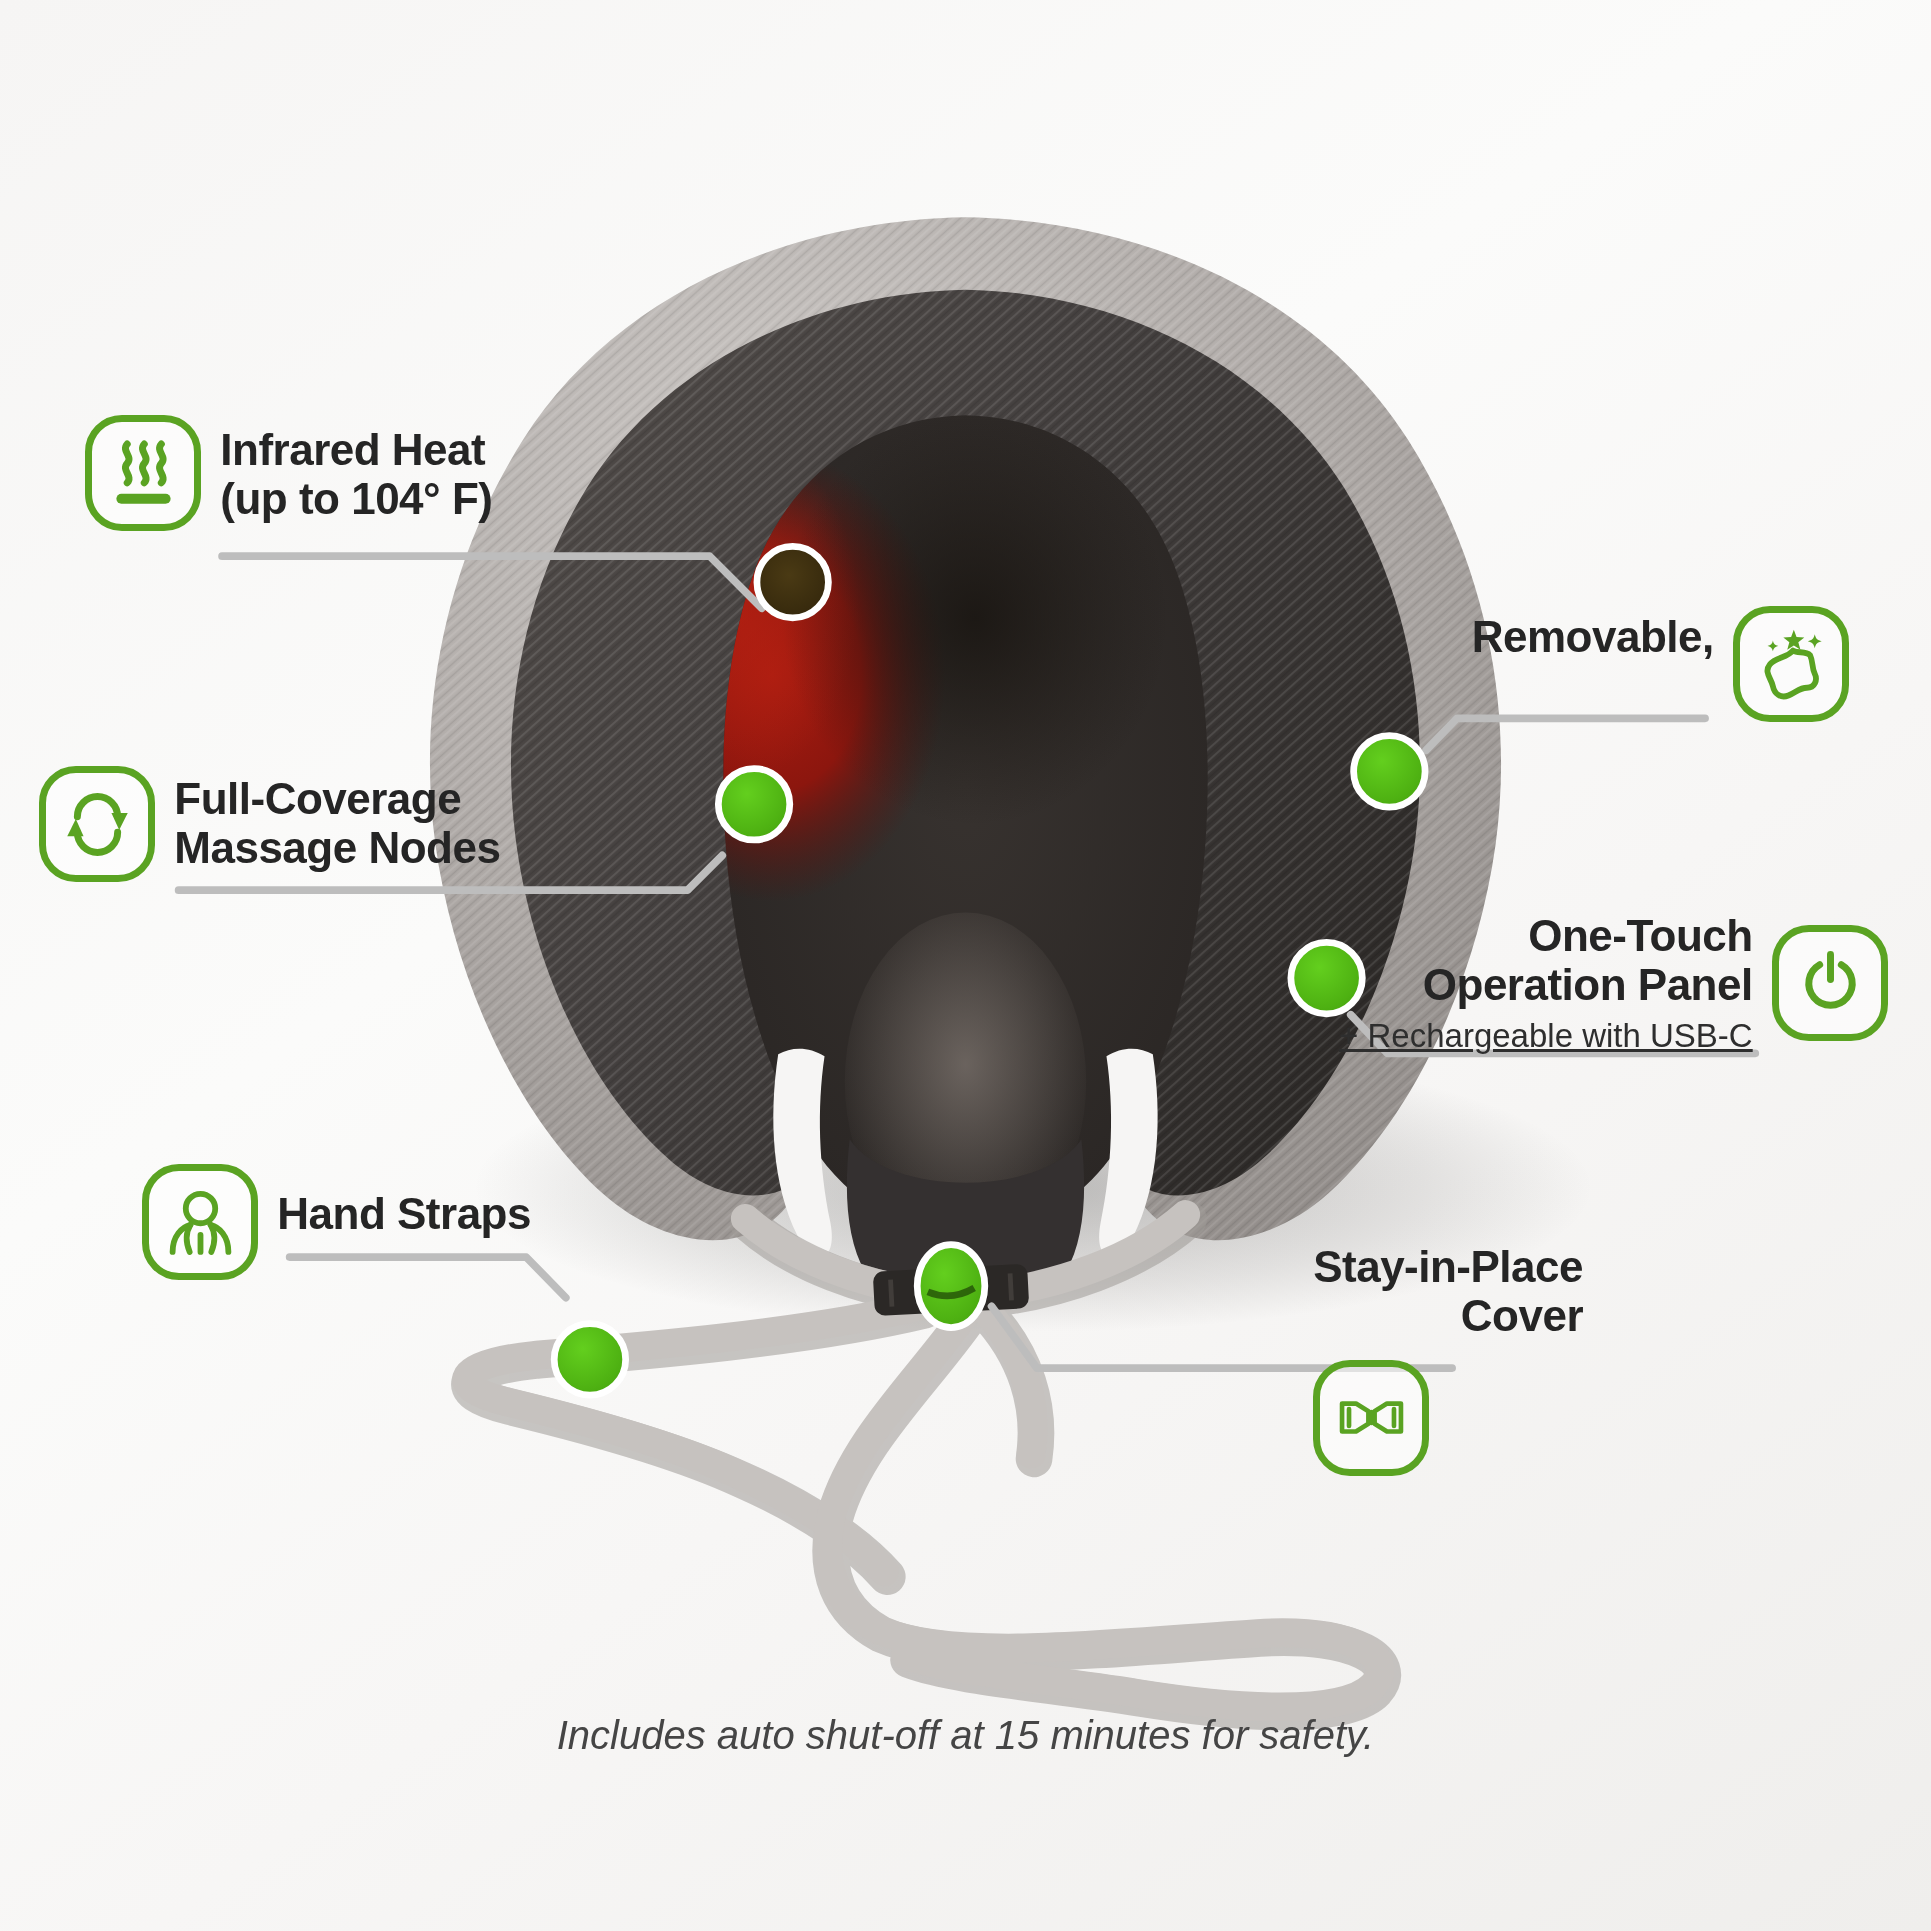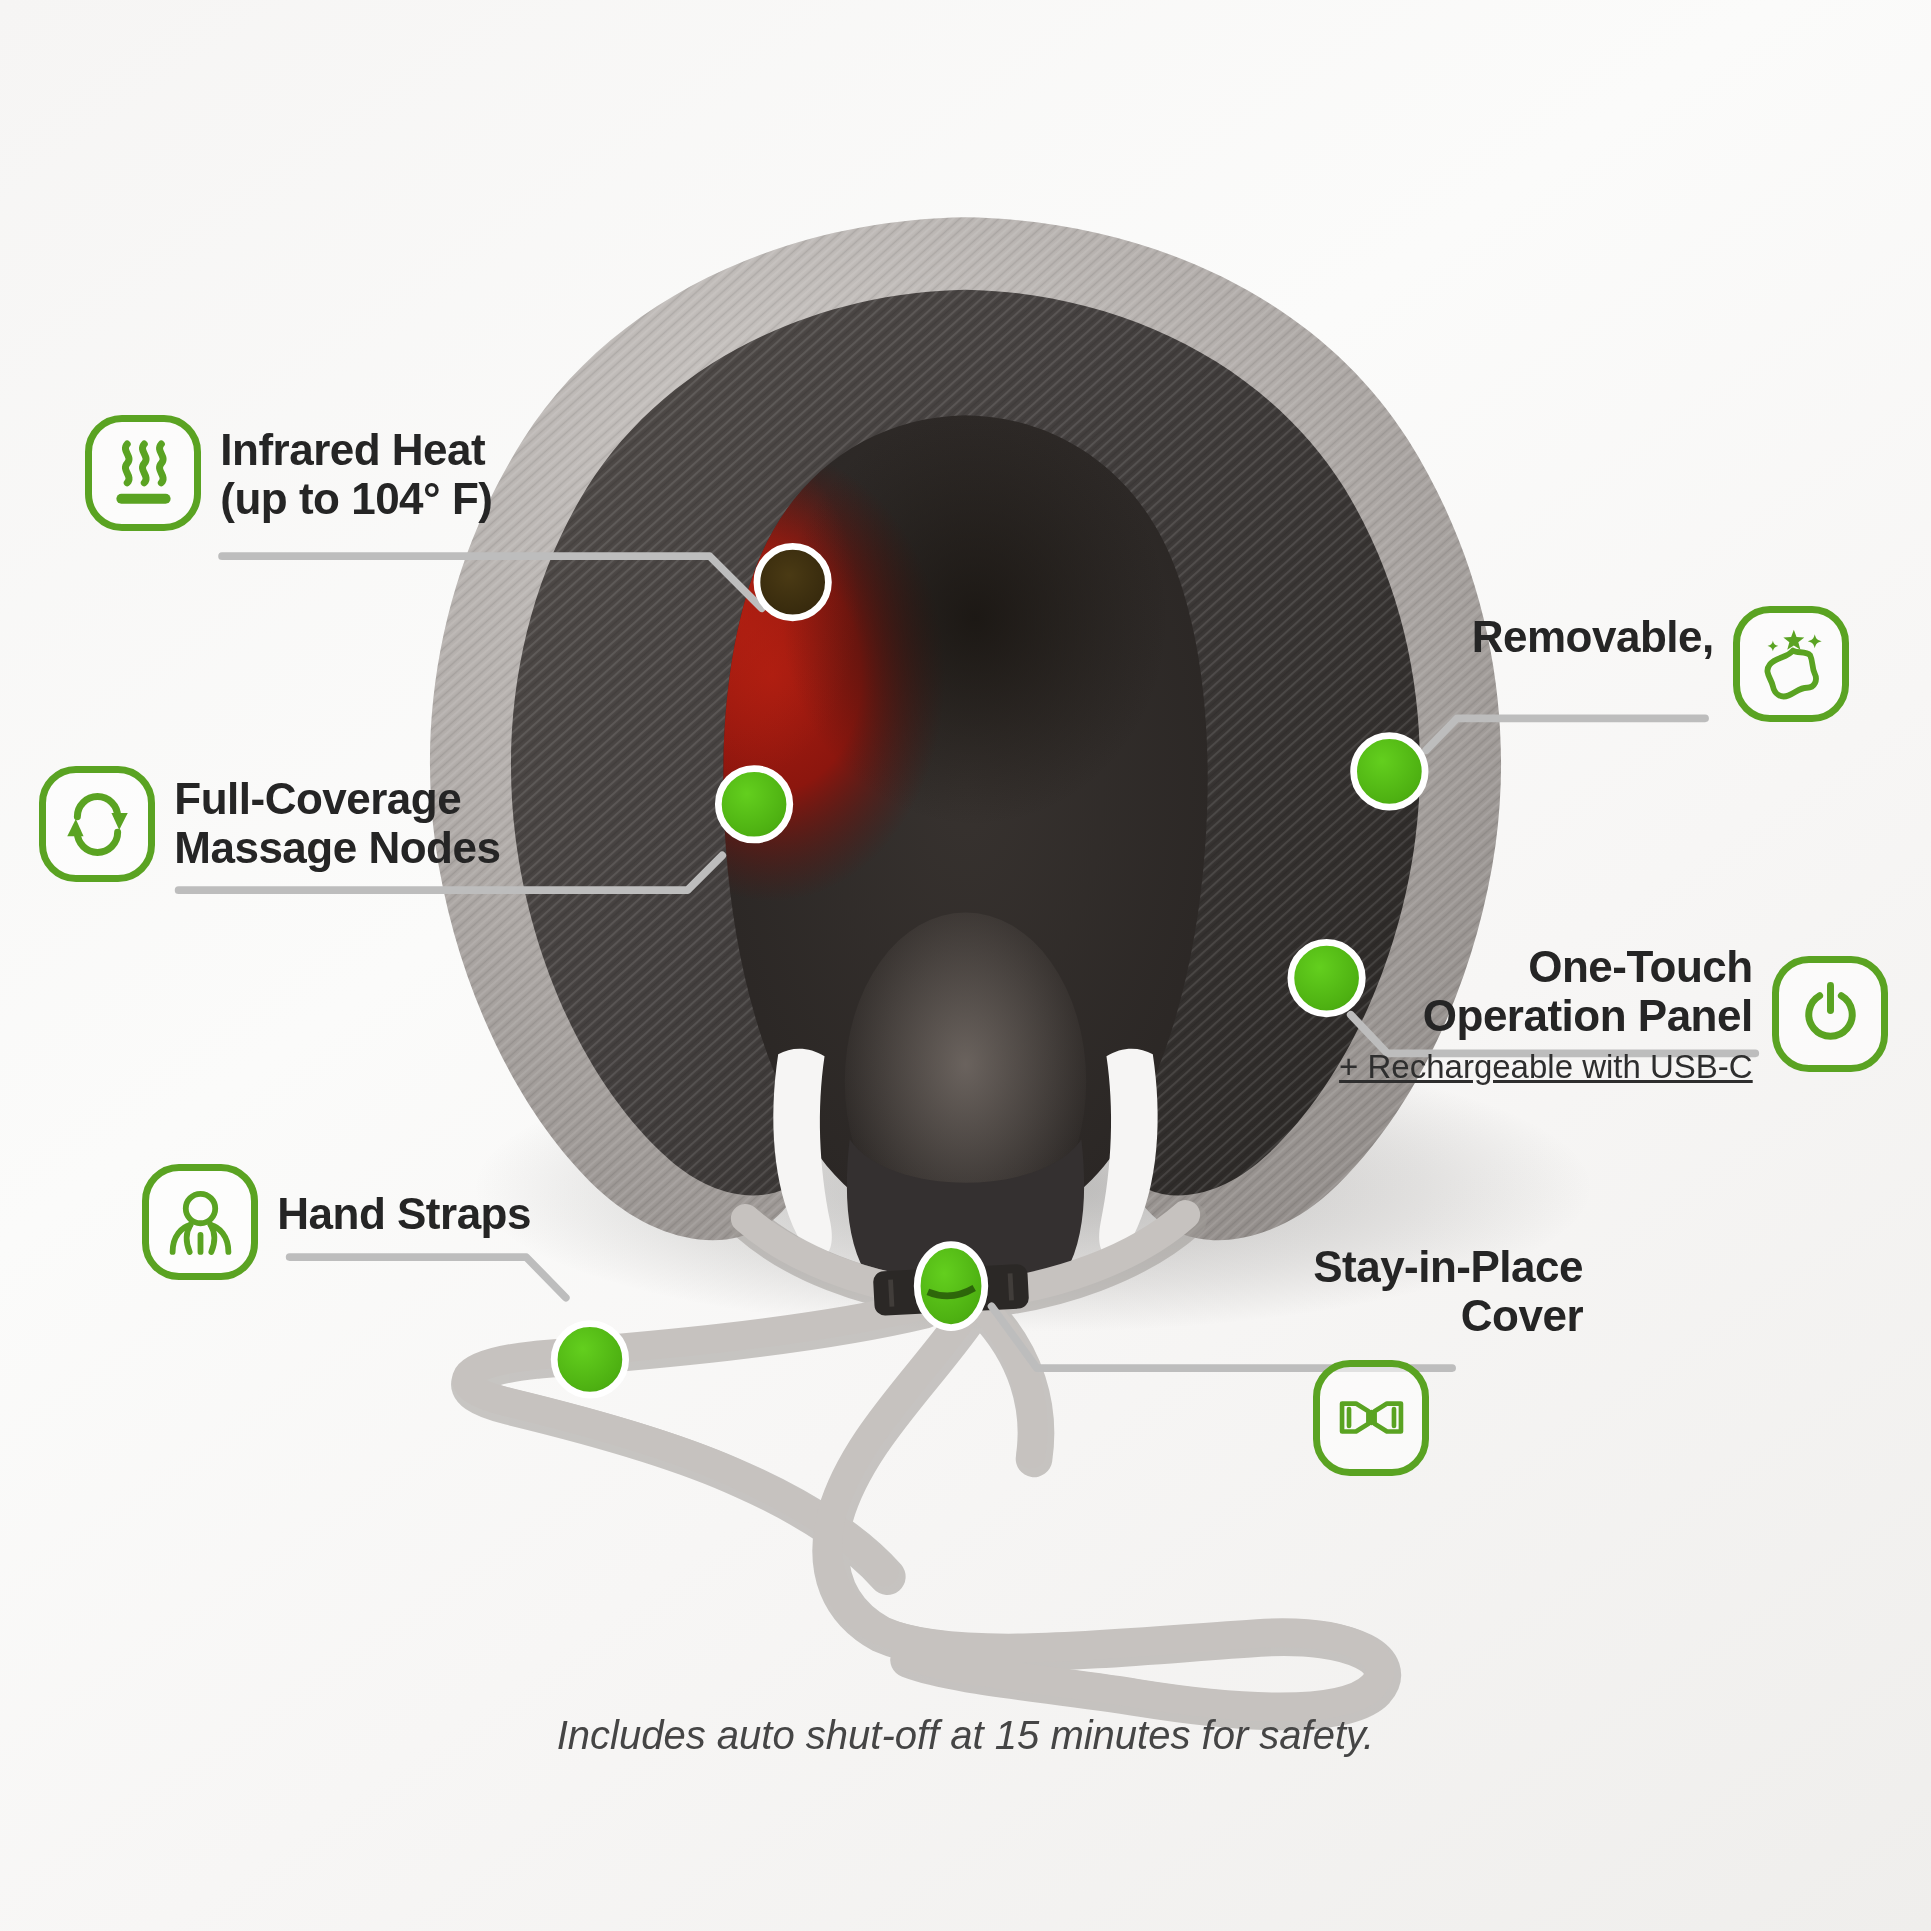--- a/index.html
+++ b/index.html
@@ -211,21 +211,21 @@
     <div class="iconbox">
       <svg viewBox="0 0 120 120">
         <path class="ic" d="M62 42 C54 52 40 50 32 60 C24 70 34 78 36 88 C38 98 46 104 56 100 C66 96 70 90 80 90 C90 90 94 80 90 72 C86 64 88 56 84 48 C78 42 68 46 62 42 Z"></path>
         <path class="icf" d="M63 15 L66.5 24.5 L76.5 25 L68.8 31.3 L71.5 41 L63 35.5 L54.5 41 L57.2 31.3 L49.5 25 L59.5 24.5 Z"></path>
         <path class="icf" d="M36 29 C37 33.5 38.5 35 43 36 C38.5 37 37 38.5 36 43 C35 38.5 33.5 37 29 36 C33.5 35 35 33.5 36 29 Z"></path>
         <path class="icf" d="M90 21 C91.3 26.7 93.3 28.7 99 30 C93.3 31.3 91.3 33.3 90 39 C88.7 33.3 86.7 31.3 81 30 C86.7 28.7 88.7 26.7 90 21 Z"></path>
       </svg>
     </div>
   </div>
 
-  <div class="callout right" style="right:43px;top:911px;margin-top:31px;">
+  <div class="callout right" style="right:43px;top:911px;">
     <div class="ctext">
       <div class="ctitle">One-Touch</div>
       <div class="ctitle">Operation Panel</div>
       <div class="csub">+ Rechargeable with USB-C</div>
     </div>
     <div class="iconbox" style="margin-top:13.5px;">
       <svg viewBox="0 0 120 120">
         <path class="ict" d="M46 37 A28 28 0 1 0 74 37"></path>
         <line class="ict" x1="60" y1="24" x2="60" y2="56"></line>
       </svg>

